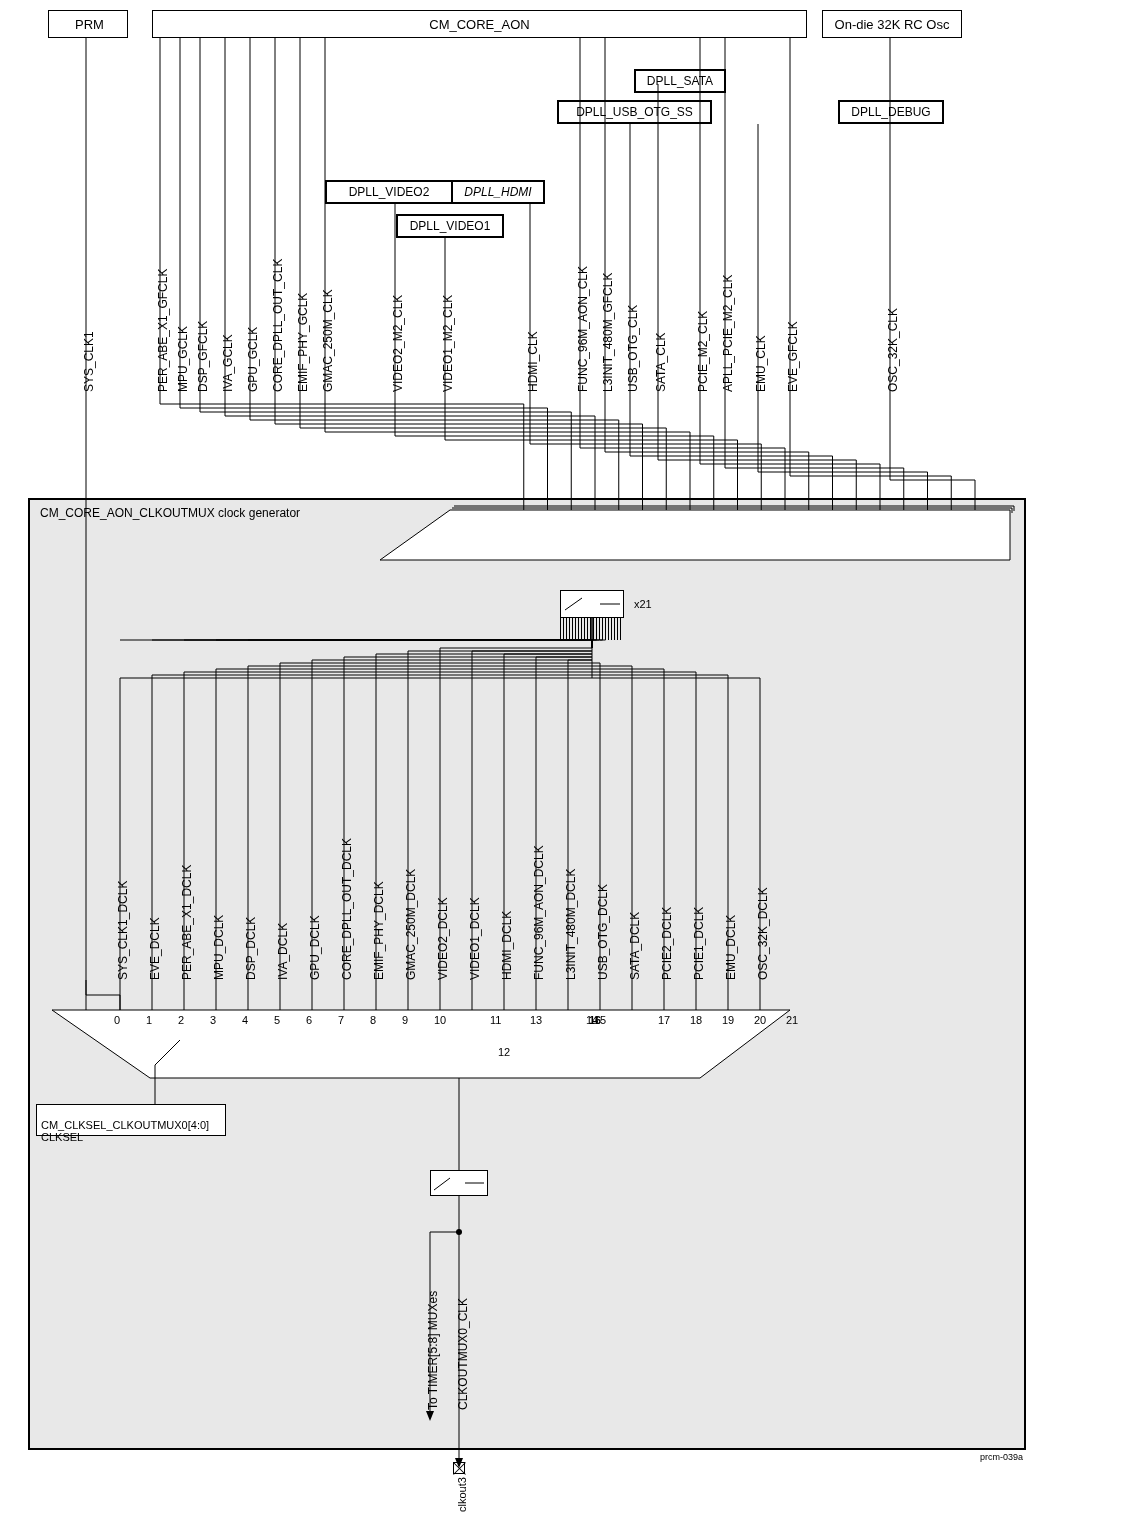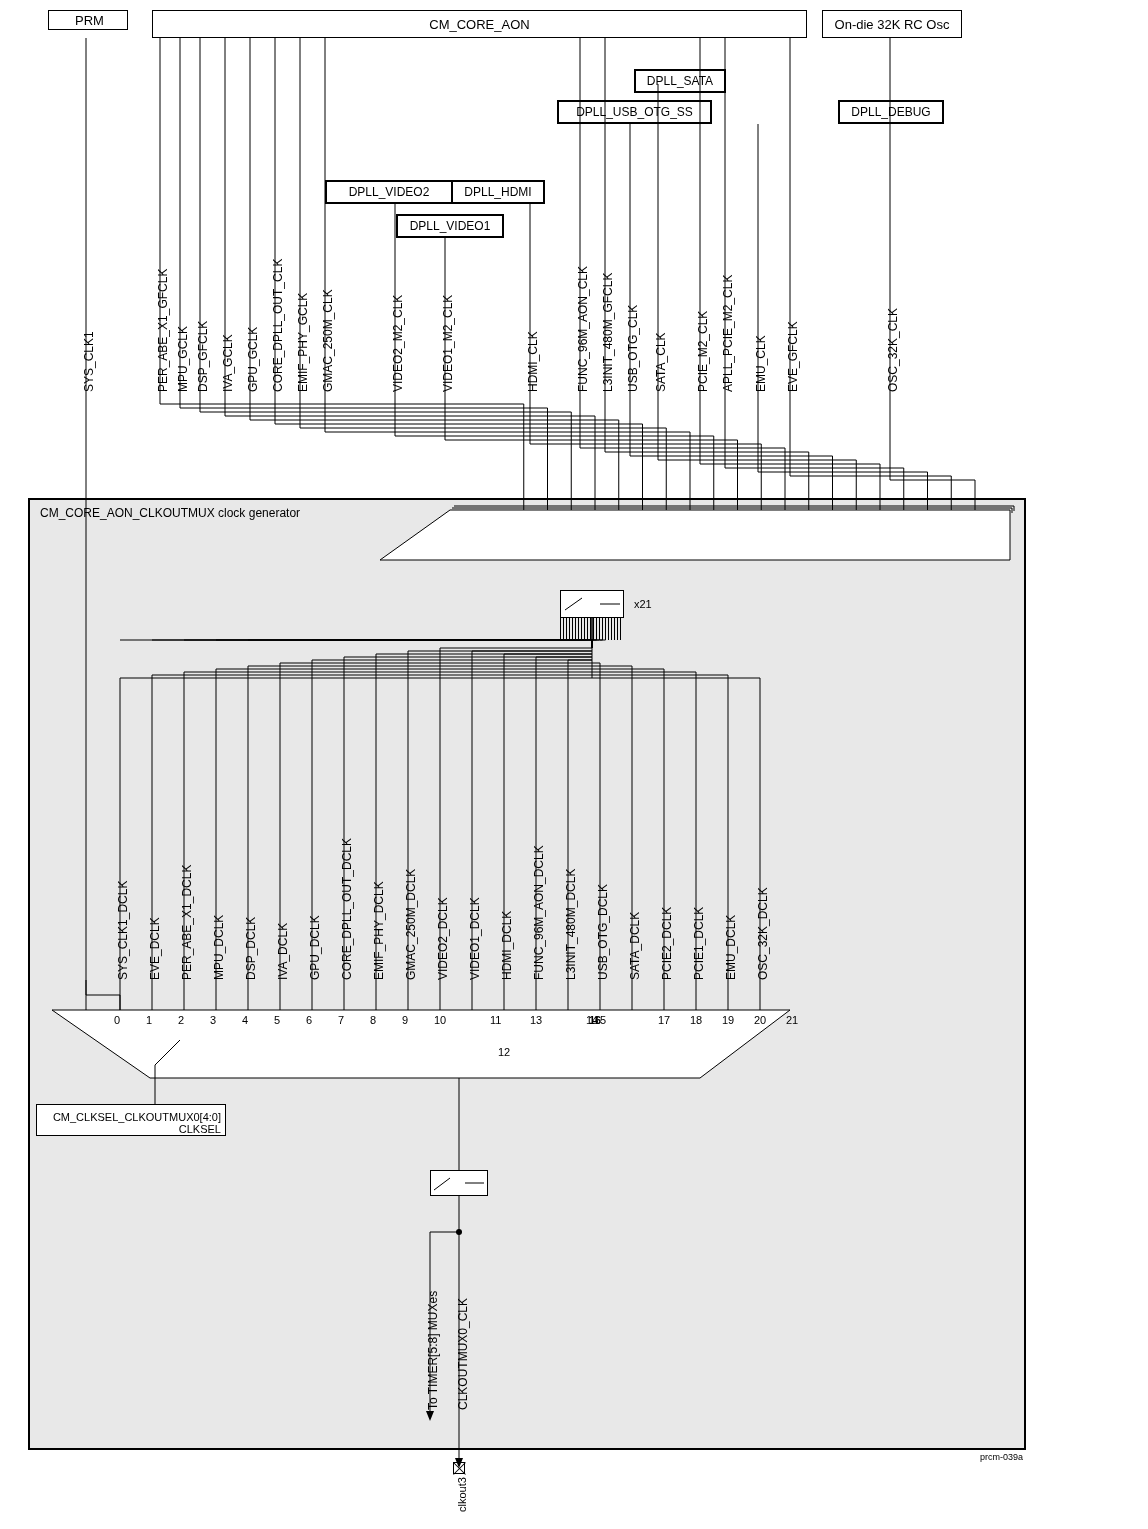--- a/index.html
+++ b/index.html
@@ -42,22 +42,21 @@
   }
   .small-label {
     position: absolute;
     font-size: 11px;
   }
   .reg-box {
     position: absolute;
     border: 1px solid #000;
     background: #fff;
     font-size: 11px;
-    padding: 6px 4px;
-    text-align: right;
+    padding: 14px 4px;
   }
   .switch-box {
     position: absolute;
     border: 1px solid #000;
     background: #fff;
   }
   .output-pad {
     position: absolute;
     width: 12px; height: 12px;
     border: 1px solid #000;
@@ -70,21 +69,21 @@
     height:17px;
     top:-3px;
   }
   .output-pad::before { transform: rotate(45deg); left:5px;}
   .output-pad::after { transform: rotate(-45deg); left:5px;}
   svg { position:absolute; top:0; left:0; pointer-events:none; }
 </style>
 </head>
 <body>
 
-<div class="box" style="left:48px; top:10px; width:80px; height:20px;padding-left:7px;">
+<div class="box" style="left:48px; top:10px; width:80px; height:28px;padding-left:7px;">
   <span>PRM</span>
 </div>
 <div class="box" style="left:152px; top:10px; width:655px; height:28px;">
   <span>CM_CORE_AON</span>
 </div>
 <div class="box" style="left:822px; top:10px; width:140px; height:28px;">
   <span>On-die 32K RC Osc</span>
 </div>
 
 <div class="box thick-box" style="left:634px; top:60px; width:92px; height:24px; font-size:12px;margin-top:9px;">
@@ -92,21 +91,21 @@
 </div>
 <div class="box thick-box" style="left:557px; top:100px; width:155px; height:24px; font-size:12px;">
   <span>DPLL_USB_OTG_SS</span>
 </div>
 <div class="box thick-box" style="left:838px; top:100px; width:106px; height:24px; font-size:12px;">
   <span>DPLL_DEBUG</span>
 </div>
 <div class="box thick-box" style="left:325px; top:180px; width:128px; height:24px; font-size:12px;">
   <span>DPLL_VIDEO2</span>
 </div>
-<div class="box thick-box" style="left:451px; top:180px; width:94px; height:24px; font-size:12px;">
+<div class="box thick-box" style="left:451px; top:180px; width:94px; height:24px; font-size:12px;font-style:italic;">
   <span>DPLL_HDMI</span>
 </div>
 <div class="box thick-box" style="left:396px; top:214px; width:108px; height:24px; font-size:12px;">
   <span>DPLL_VIDEO1</span>
 </div>
 
 <div class="gen-box" style="left:28px; top:498px; width:998px; height:952px;"></div>
 <div class="gen-title" style="left:40px; top:506px;">CM_CORE_AON_CLKOUTMUX clock generator</div>
 
 <div class="small-label" style="left:630px; top:522px; font-size:14px;">1/1, 1/2, 1/4, 1/8</div>

